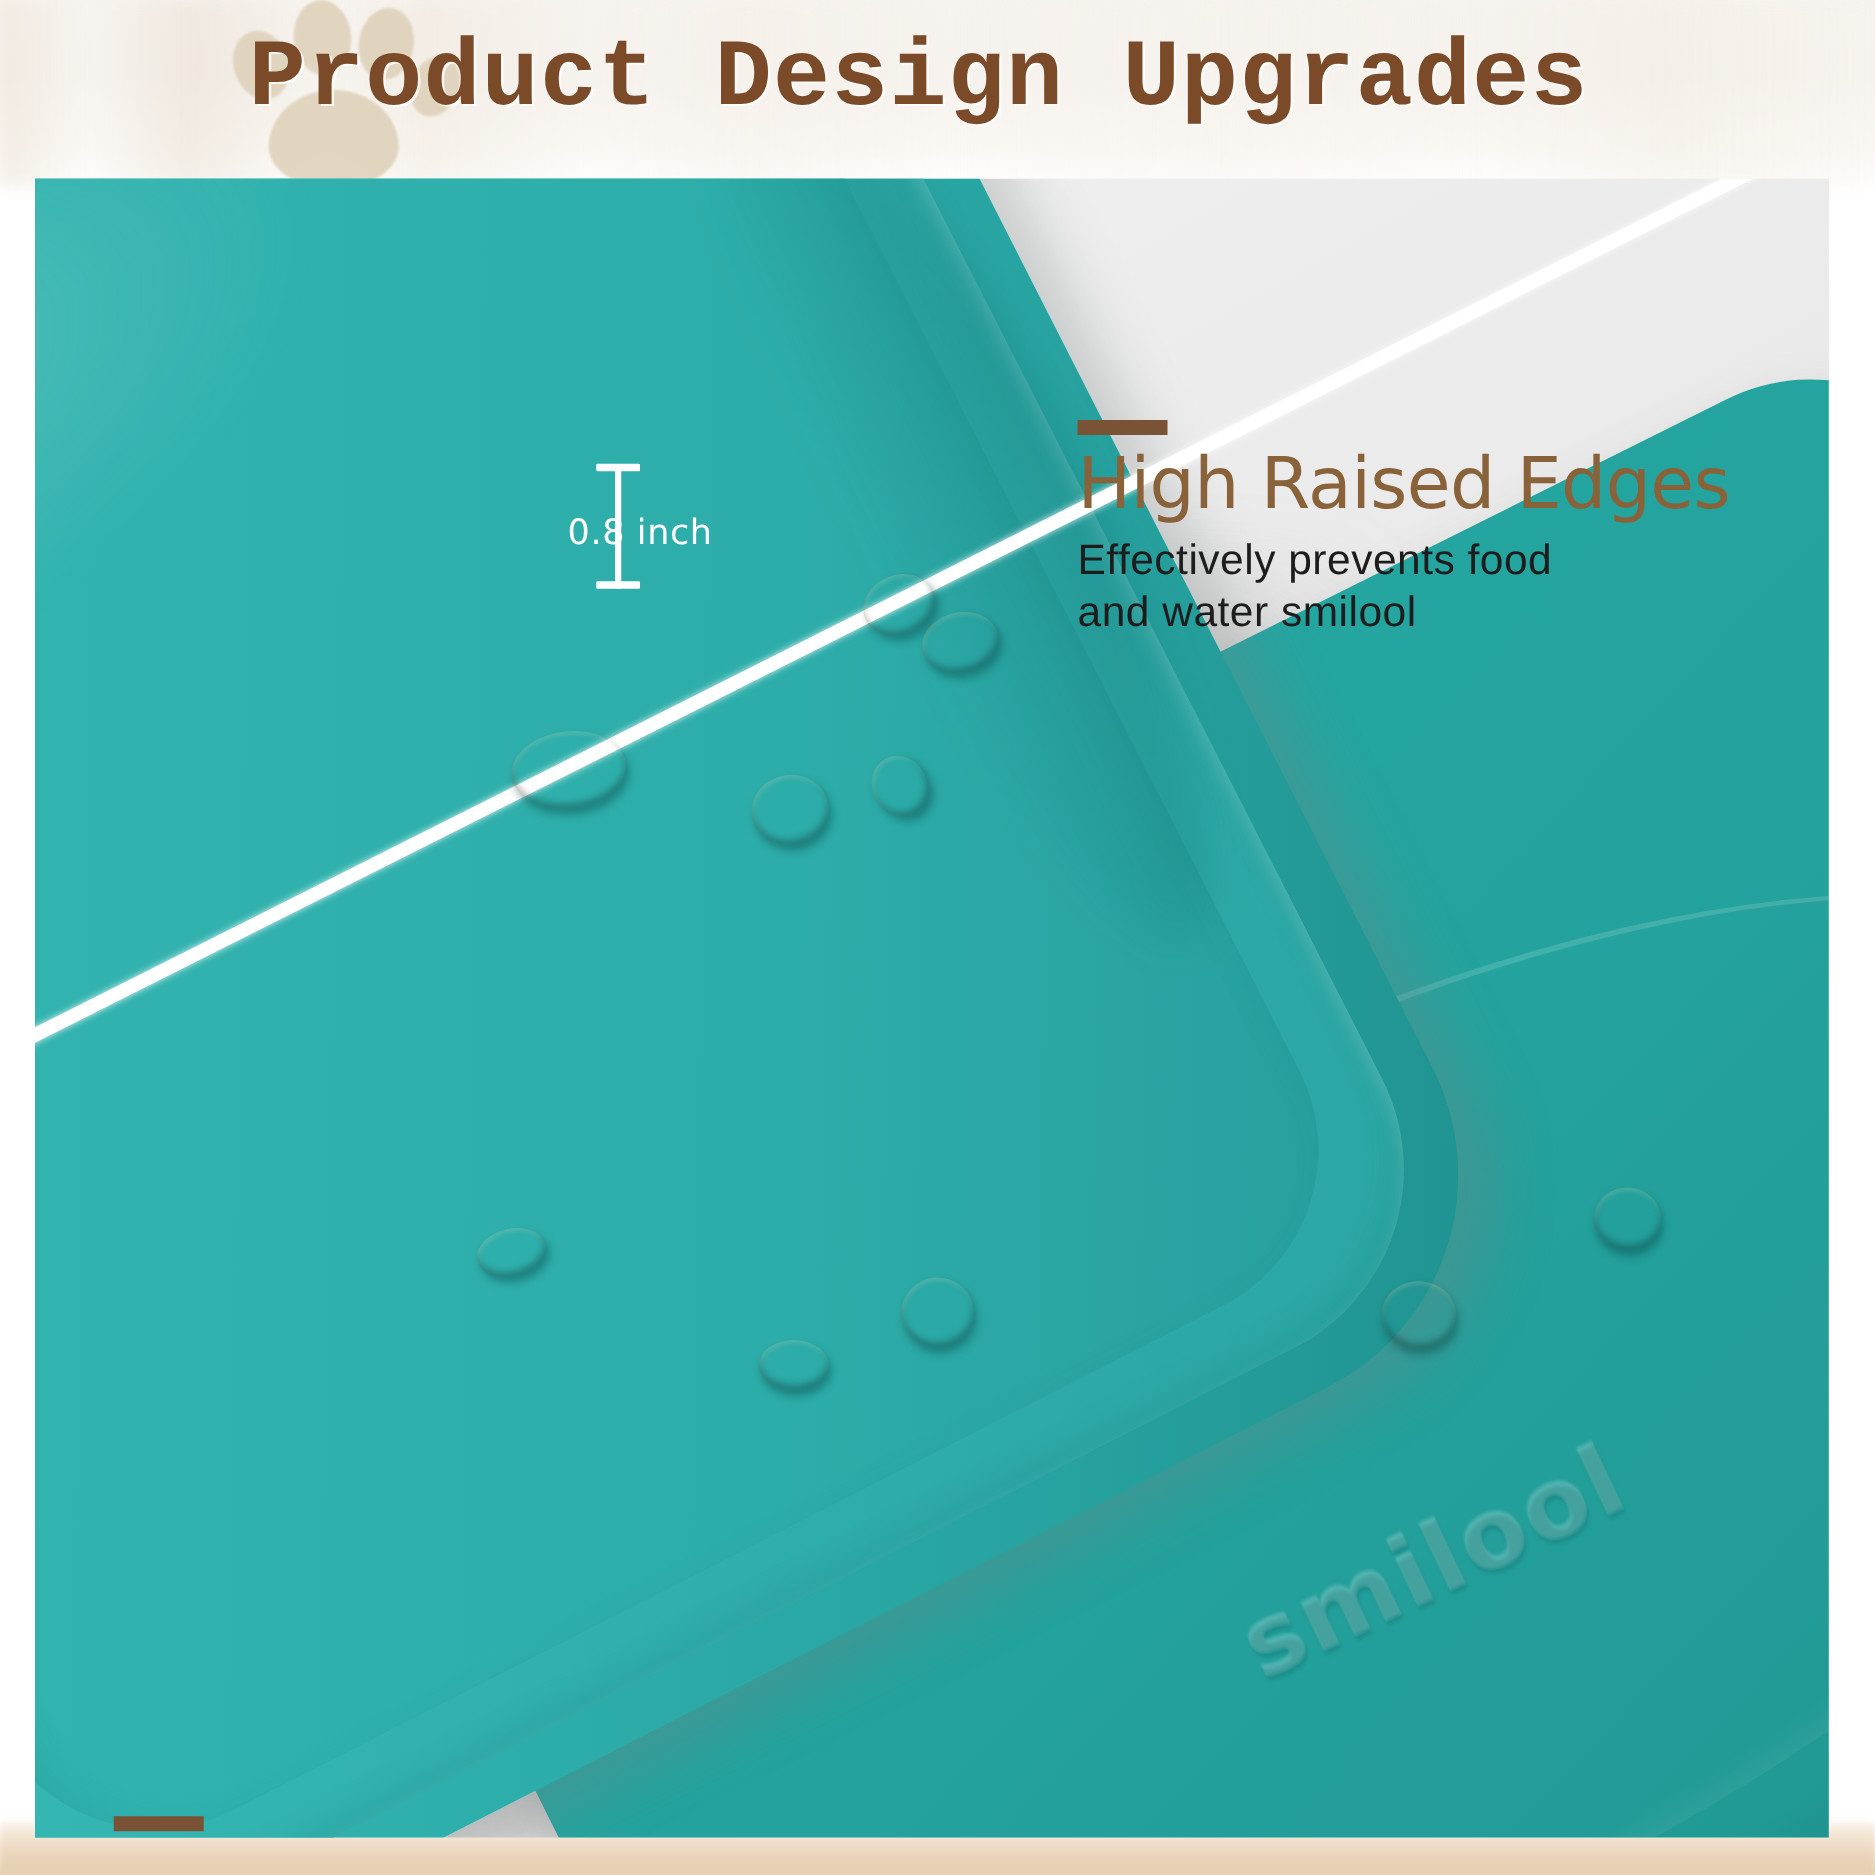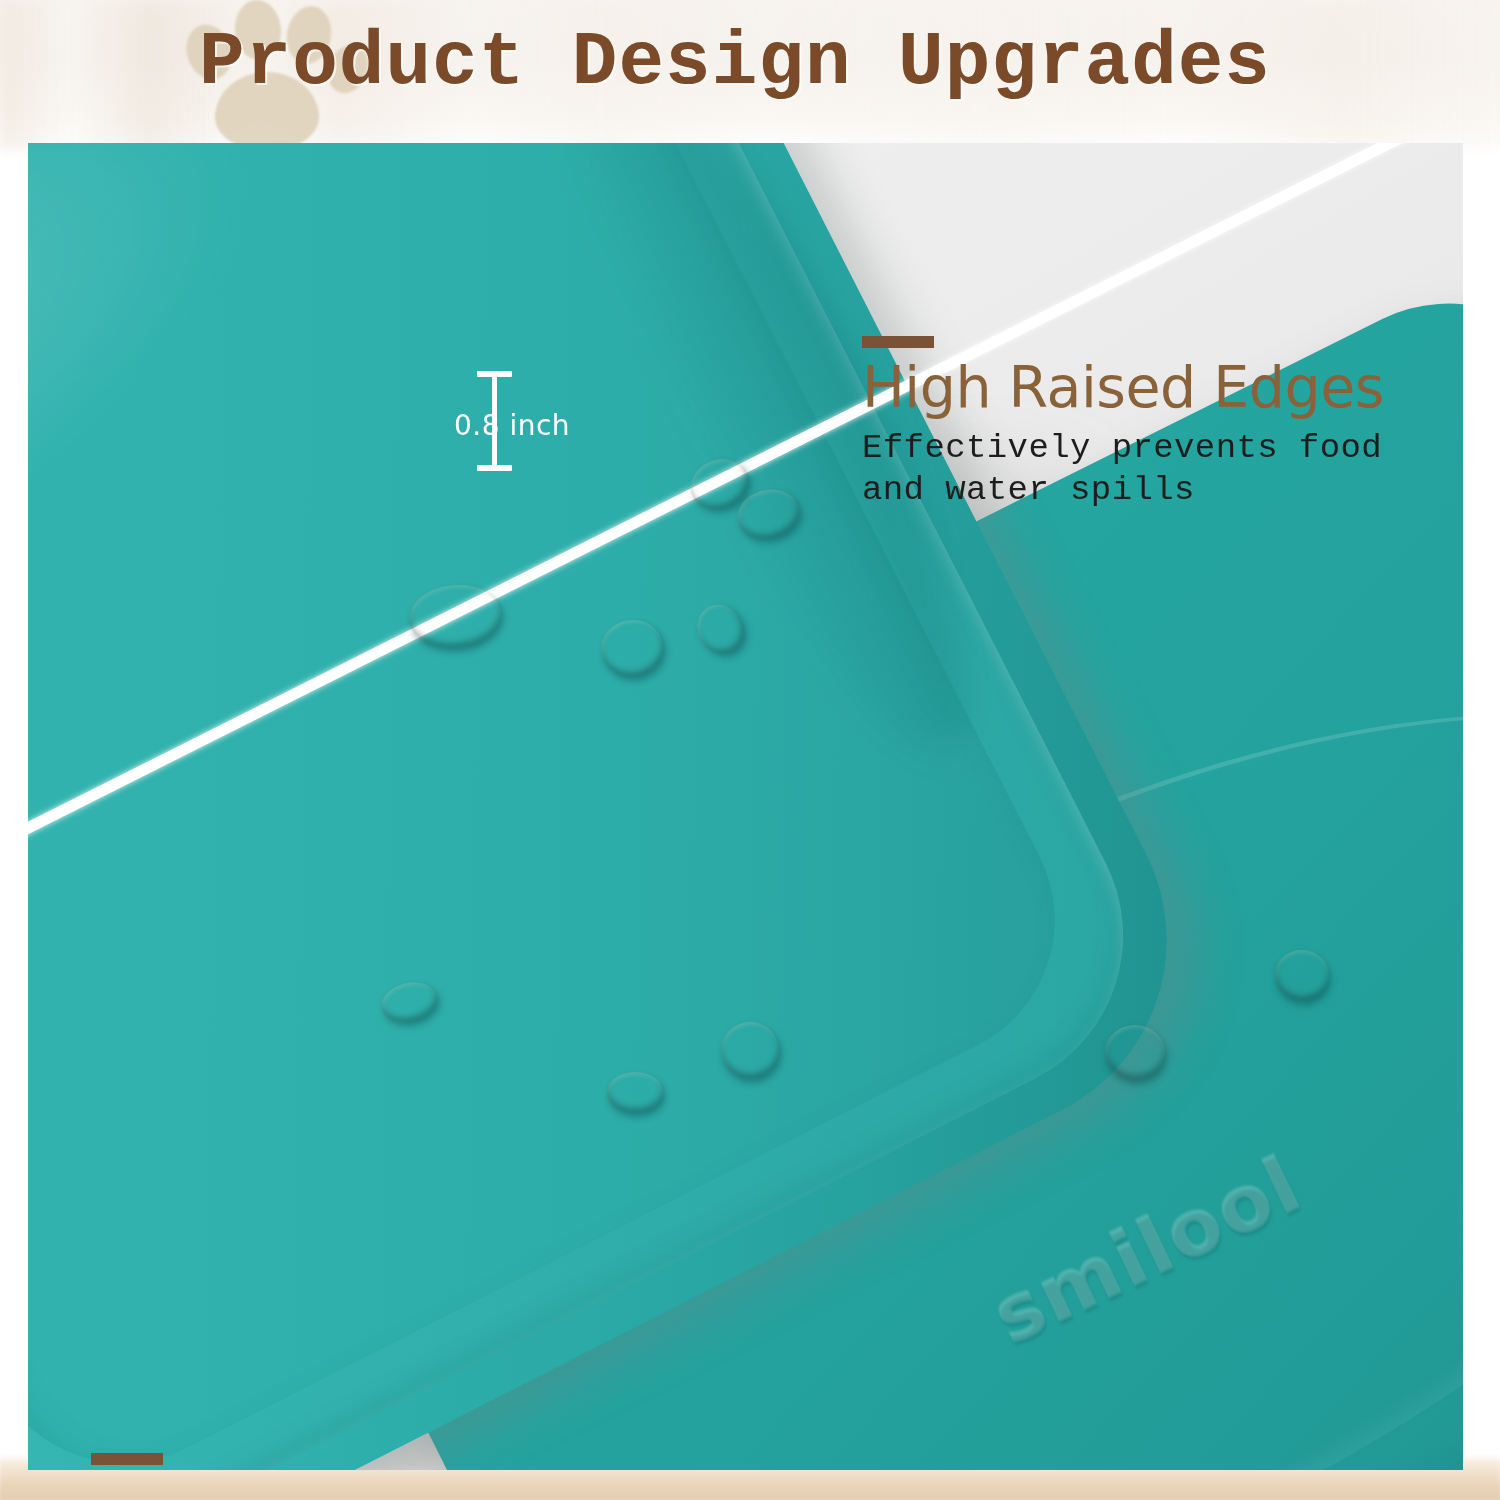--- a/index.html
+++ b/index.html
@@ -176,21 +176,21 @@
   }
 
   
   .tb{position:absolute;}
   .tb .accent{width:72px;height:12px;background:#7a5336;margin-bottom:10px;}
   .tb .head{
     font-family:"DejaVu Sans", sans-serif;
     color:#8a6239;line-height:1.02;white-space:nowrap;
   }
   .tb .sub{
-    font-family:Liberation Mono, monospace;
+    font-family:Liberation Sans, sans-serif;
     color:#1d1d1d;line-height:1.22;
   }
 
   .tb-edges{left:834px;top:193px;width:620px;}
   .tb-edges .head{font-size:57px;letter-spacing:-.5px;}
   .tb-edges .sub{font-size:34px;margin-top:12px;letter-spacing:.4px;}
 
   .tb-floor{left:63px;top:1310px;width:1180px;}
 </style>
 </head>
@@ -255,21 +255,21 @@
       <div class="bar"></div>
       <div class="cap bot"></div>
       <div class="lbl">0.8 inch</div>
     </div>
 
     <div class="tb tb-edges">
       <div class="accent"></div>
       <div class="head">High Raised Edges</div>
       <div class="sub">
         <div>Effectively prevents food</div>
-        <div>and water spills</div>
+        <div>and water smilool</div>
       </div>
     </div>
 
     <div class="tb tb-floor">
       <div class="accent"></div>
 
     </div>
 
   </div>
 </div>

